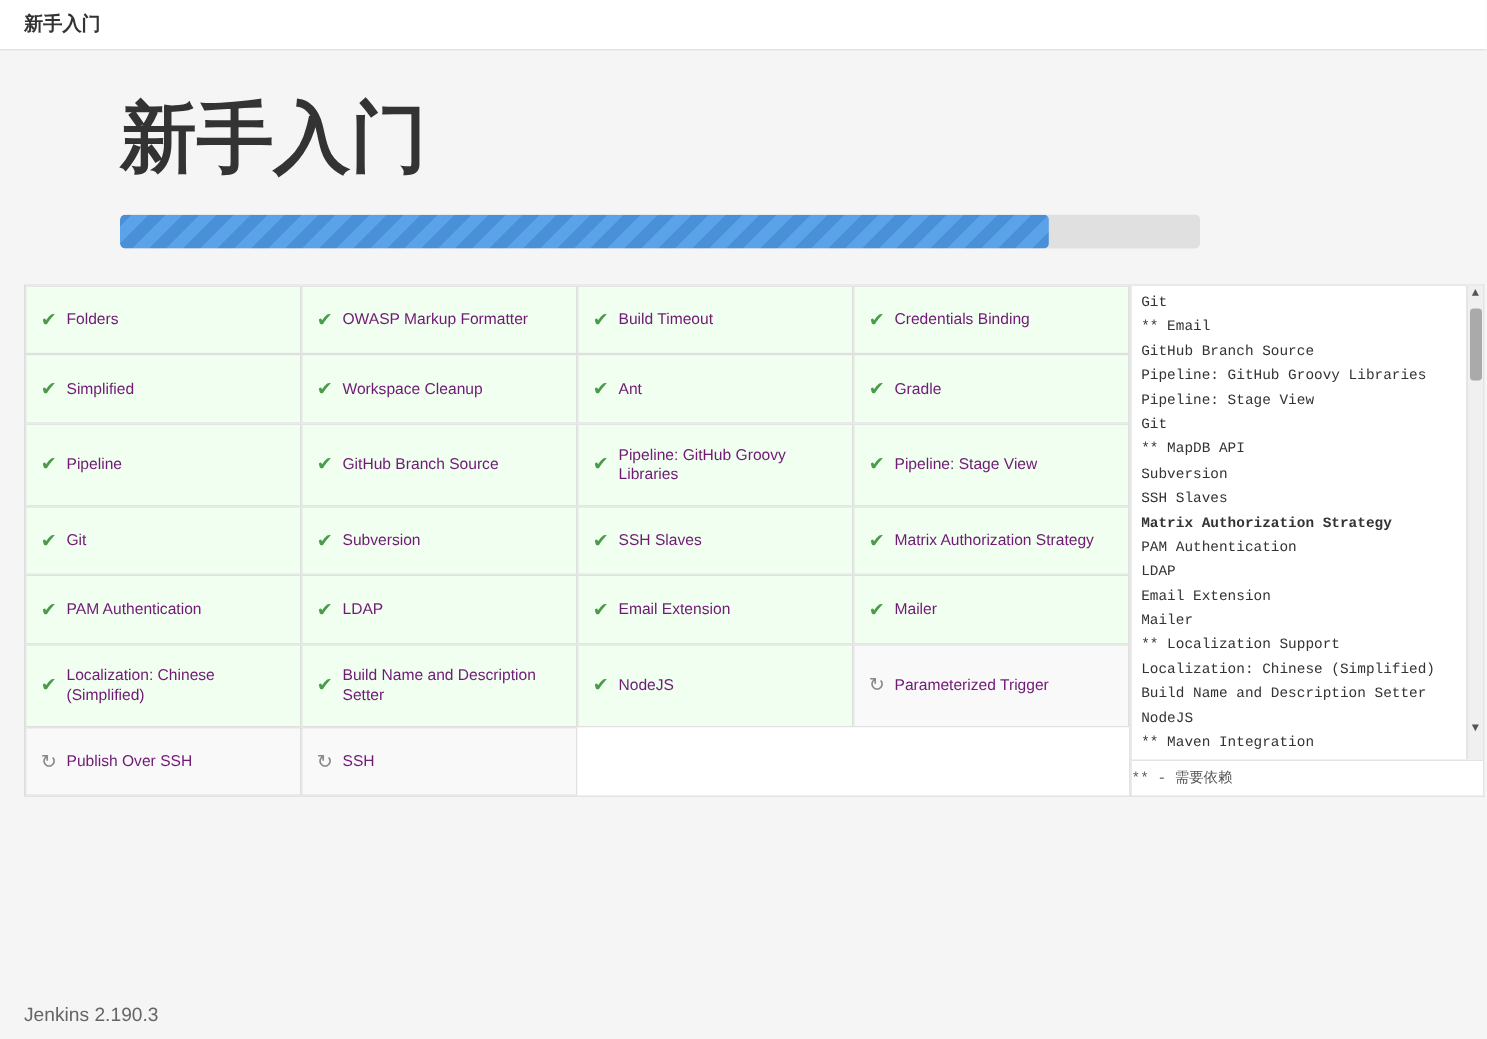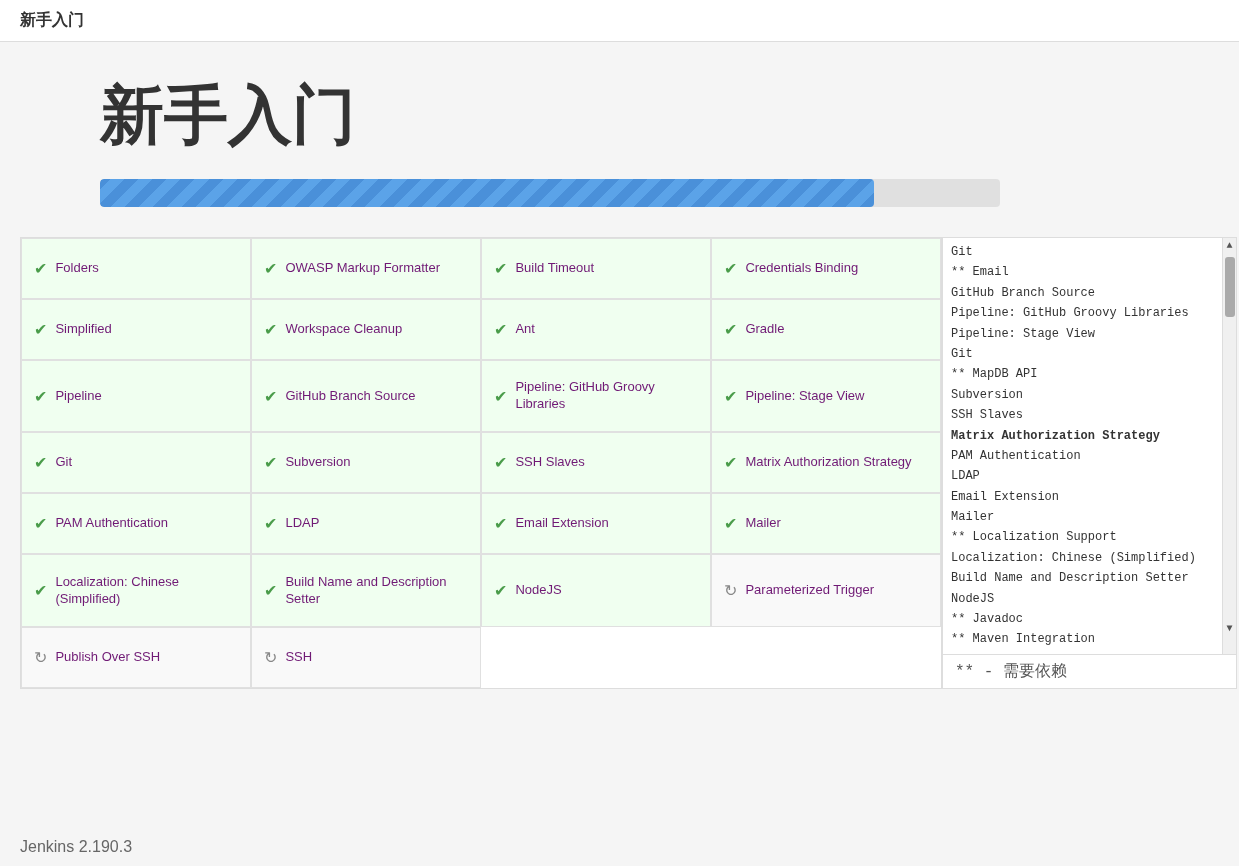--- a/index.html
+++ b/index.html
@@ -166,23 +166,23 @@
       bottom: 18px;
       cursor: pointer;
       padding: 2px;
       font-size: 10px;
       color: #555;
     }
 
     
     .bottom-note {
       font-family: 'Courier New', monospace;
-      font-size: 16px;
+      font-size: 12px;
       color: #555;
-      padding: 6px 12px;
+      padding: 6px 0;
       background: #fff;
       border: 1px solid #ddd;
       border-top: none;
       width: 295px;
     }
 
     
     .footer {
       position: absolute;
       bottom: 10px;
@@ -329,21 +329,20 @@
             <div class="item">SSH Slaves</div>
             <div class="item bold">Matrix Authorization Strategy</div>
             <div class="item">PAM Authentication</div>
             <div class="item">LDAP</div>
             <div class="item">Email Extension</div>
             <div class="item">Mailer</div>
             <div class="item">** Localization Support</div>
             <div class="item">Localization: Chinese (Simplified)</div>
             <div class="item">Build Name and Description Setter</div>
             <div class="item">NodeJS</div>
-            <div class="item">** Javadoc</div>
             <div class="item">** Maven Integration</div>
           </div>
         <div class="scrollbar-indicator">
           <div class="scroll-up">▲</div>
           <div class="scroll-thumb"></div>
           <div class="scroll-down">▼</div>
         </div>
       </div>
       <div class="bottom-note">** - 需要依赖</div>
     </div>

